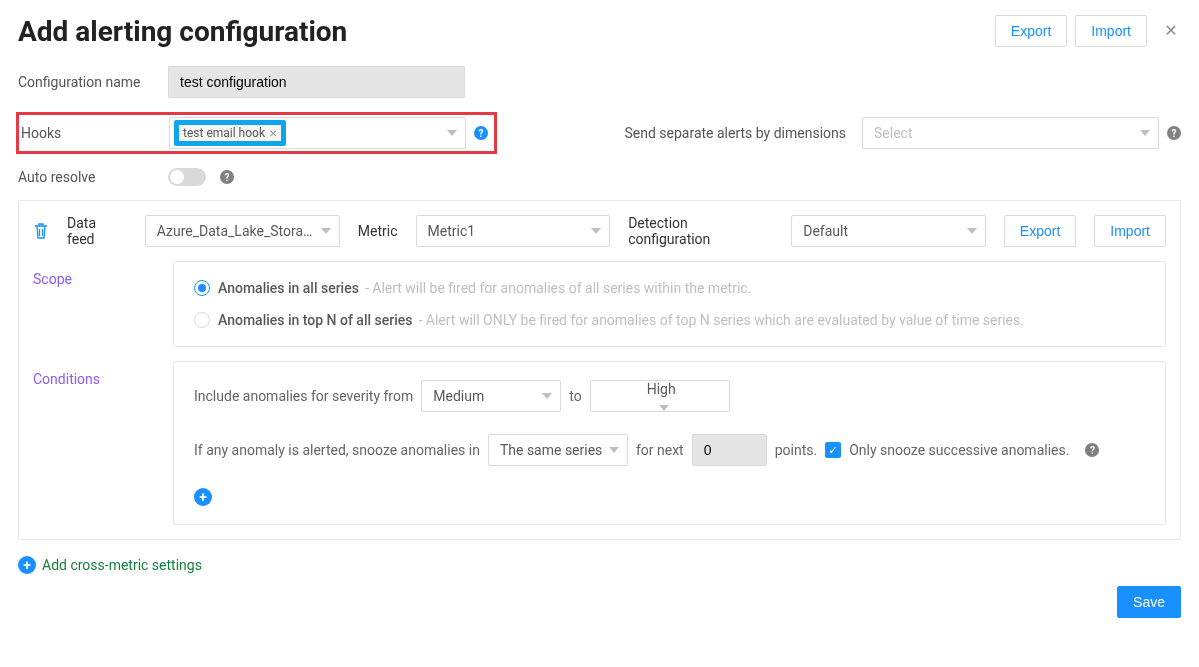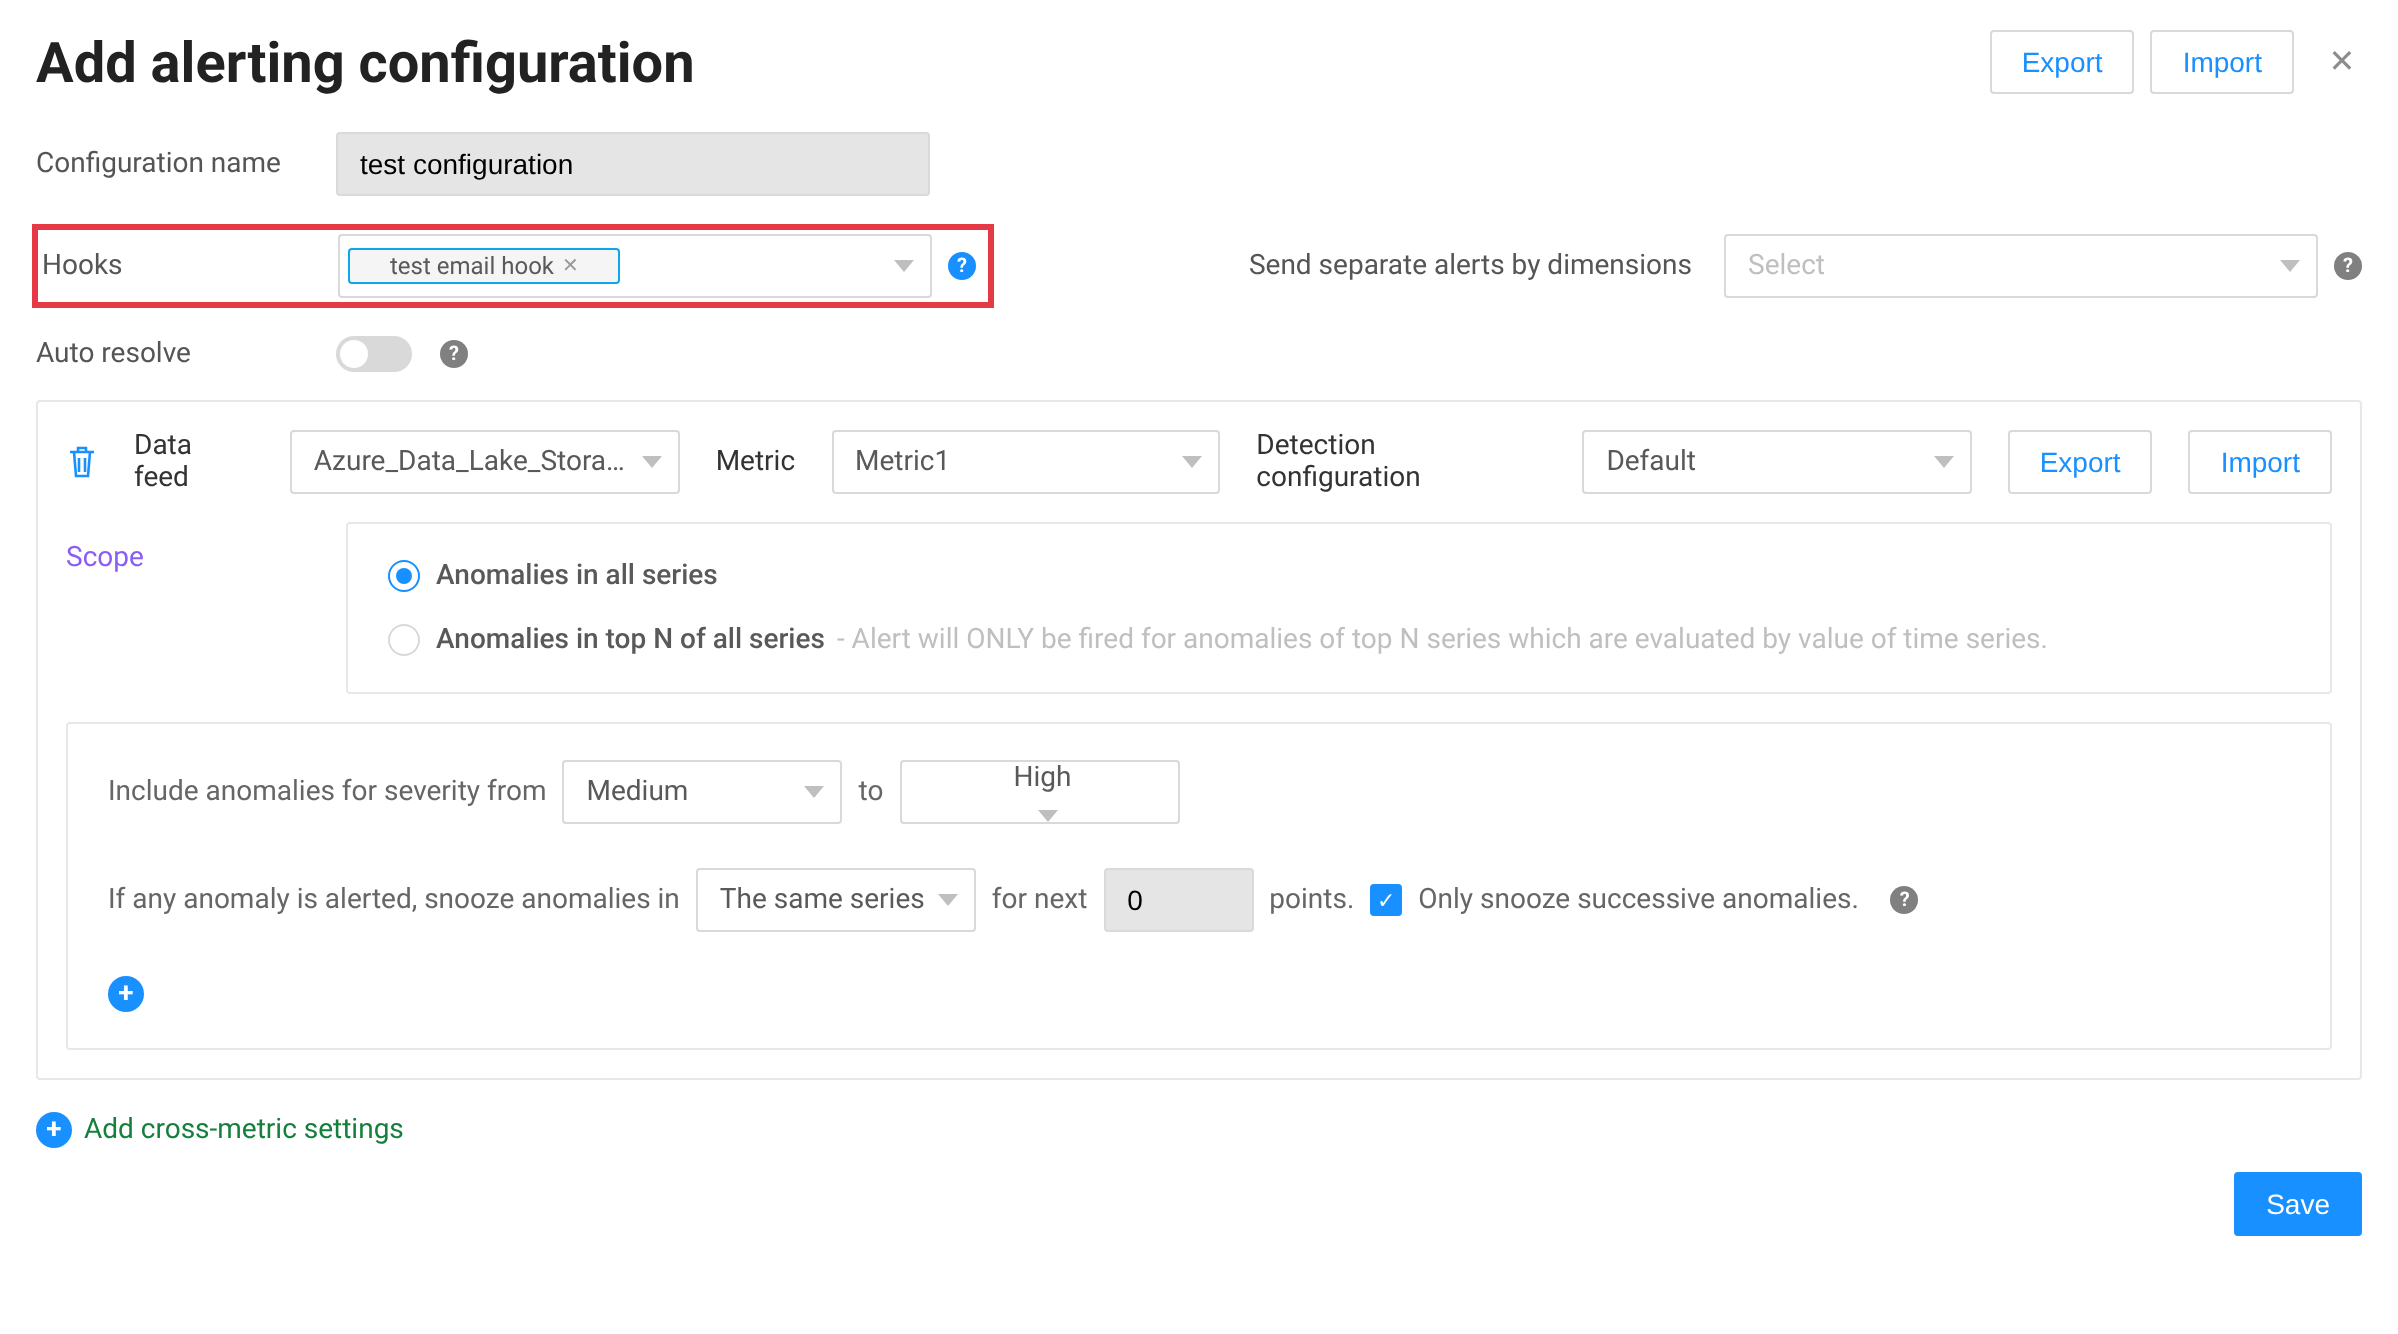--- a/index.html
+++ b/index.html
@@ -46,21 +46,21 @@
     border-top: 6px solid #bfbfbf;
   }
   .help-icon {
     display: inline-flex; width: 14px; height: 14px; border-radius: 50%;
     background: #1890ff; color: #fff; font-size: 10px; font-weight: 700;
     align-items: center; justify-content: center; margin-left: 8px; cursor: pointer;
   }
   .help-icon.grey { background: #808080; }
   .tag {
     display: inline-flex; align-items: center; background: #f5f5f5;
-    border: 1px solid #0ea5e9; border-radius: 2px; padding: 1px 20px;
+    border: 5px solid #0ea5e9; border-radius: 2px; padding: 1px 4px;
     font-size: 12px; color: #565656;
   }
   .tag-x { margin-left: 4px; color: #999; font-size: 10px; cursor: pointer; }
   .highlight-box { border: 3px solid #e63946; padding: 2px 6px 2px 2px; margin-left: -2px; }
   .toggle {
     position: relative; width: 38px; height: 18px; border-radius: 9px;
     background: #d9d9d9; cursor: pointer;
   }
   .toggle::after {
     content: ""; position: absolute; left: 2px; top: 2px; width: 14px; height: 14px;
@@ -178,30 +178,32 @@
       <button class="btn">Export</button>
       <button class="btn">Import</button>
     </div>
 
     <div class="section-row">
       <div class="section-label">Scope</div>
       <div class="section-body sub-panel">
         <div class="radio-row">
           <div class="radio checked"></div>
           <span class="radio-label">Anomalies in all series</span>
+          <span class="radio-desc">- Alert will be fired for anomalies of all series within the metric.</span>
         </div>
         <div class="radio-row" style="margin-bottom:0;">
           <div class="radio"></div>
           <span class="radio-label">Anomalies in top N of all series</span>
           <span class="radio-desc">- Alert will ONLY be fired for anomalies of top N series which are evaluated by value of time series.</span>
         </div>
       </div>
     </div>
 
     <div class="section-row">
+      <div class="section-label">Conditions</div>
       <div class="section-body sub-panel">
         <div class="cond-row">
           <span class="cond-text">Include anomalies for severity from</span>
           <div class="select" style="width:140px;">
             <span>Medium</span>
             <span class="caret"></span>
           </div>
           <span class="cond-text">to</span>
           <div class="select" style="width:140px;flex-direction:column;">
             <span>High</span>

